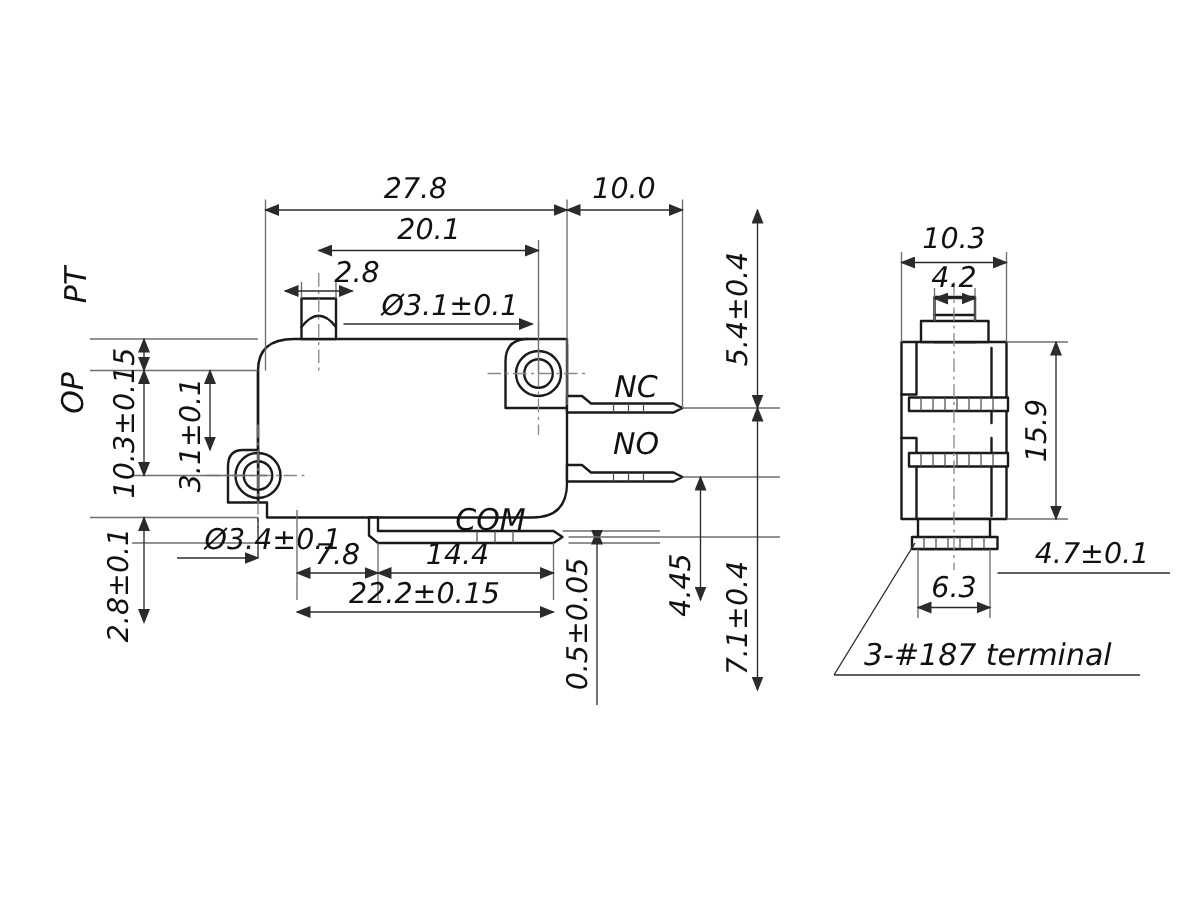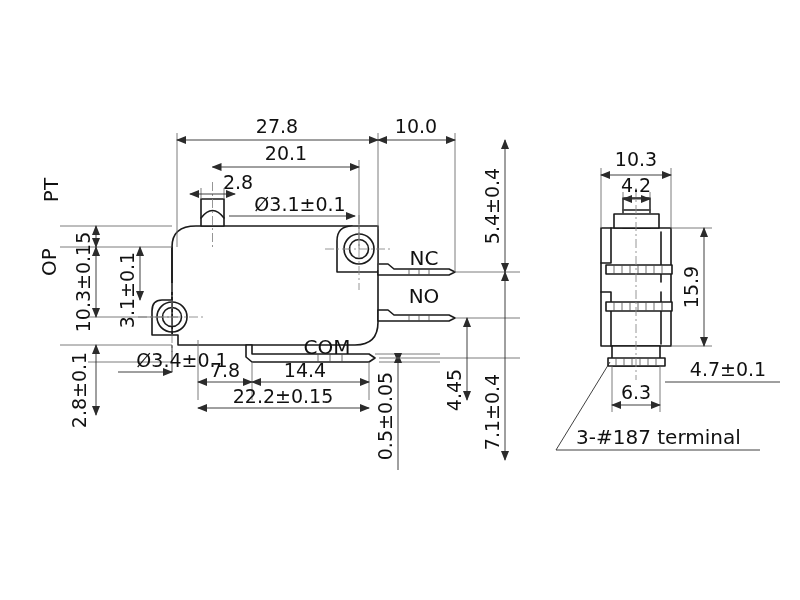--- a/index.html
+++ b/index.html
@@ -11,20 +11,21 @@
     width: 800px;
     height: 600px;
     font-family: "DejaVu Sans", sans-serif;
     overflow: hidden;
   }
   #sheet {
     position: relative;
     width: 800px;
     height: 528px;
     background: #ffffff;
+    font-style: italic;
   }
   svg#drawing {
     display: block;
     width: 800px;
     height: 600px;
   }
   .part-line {
     fill: none;
     stroke: #1a1a1a;
     stroke-width: 1.6;

